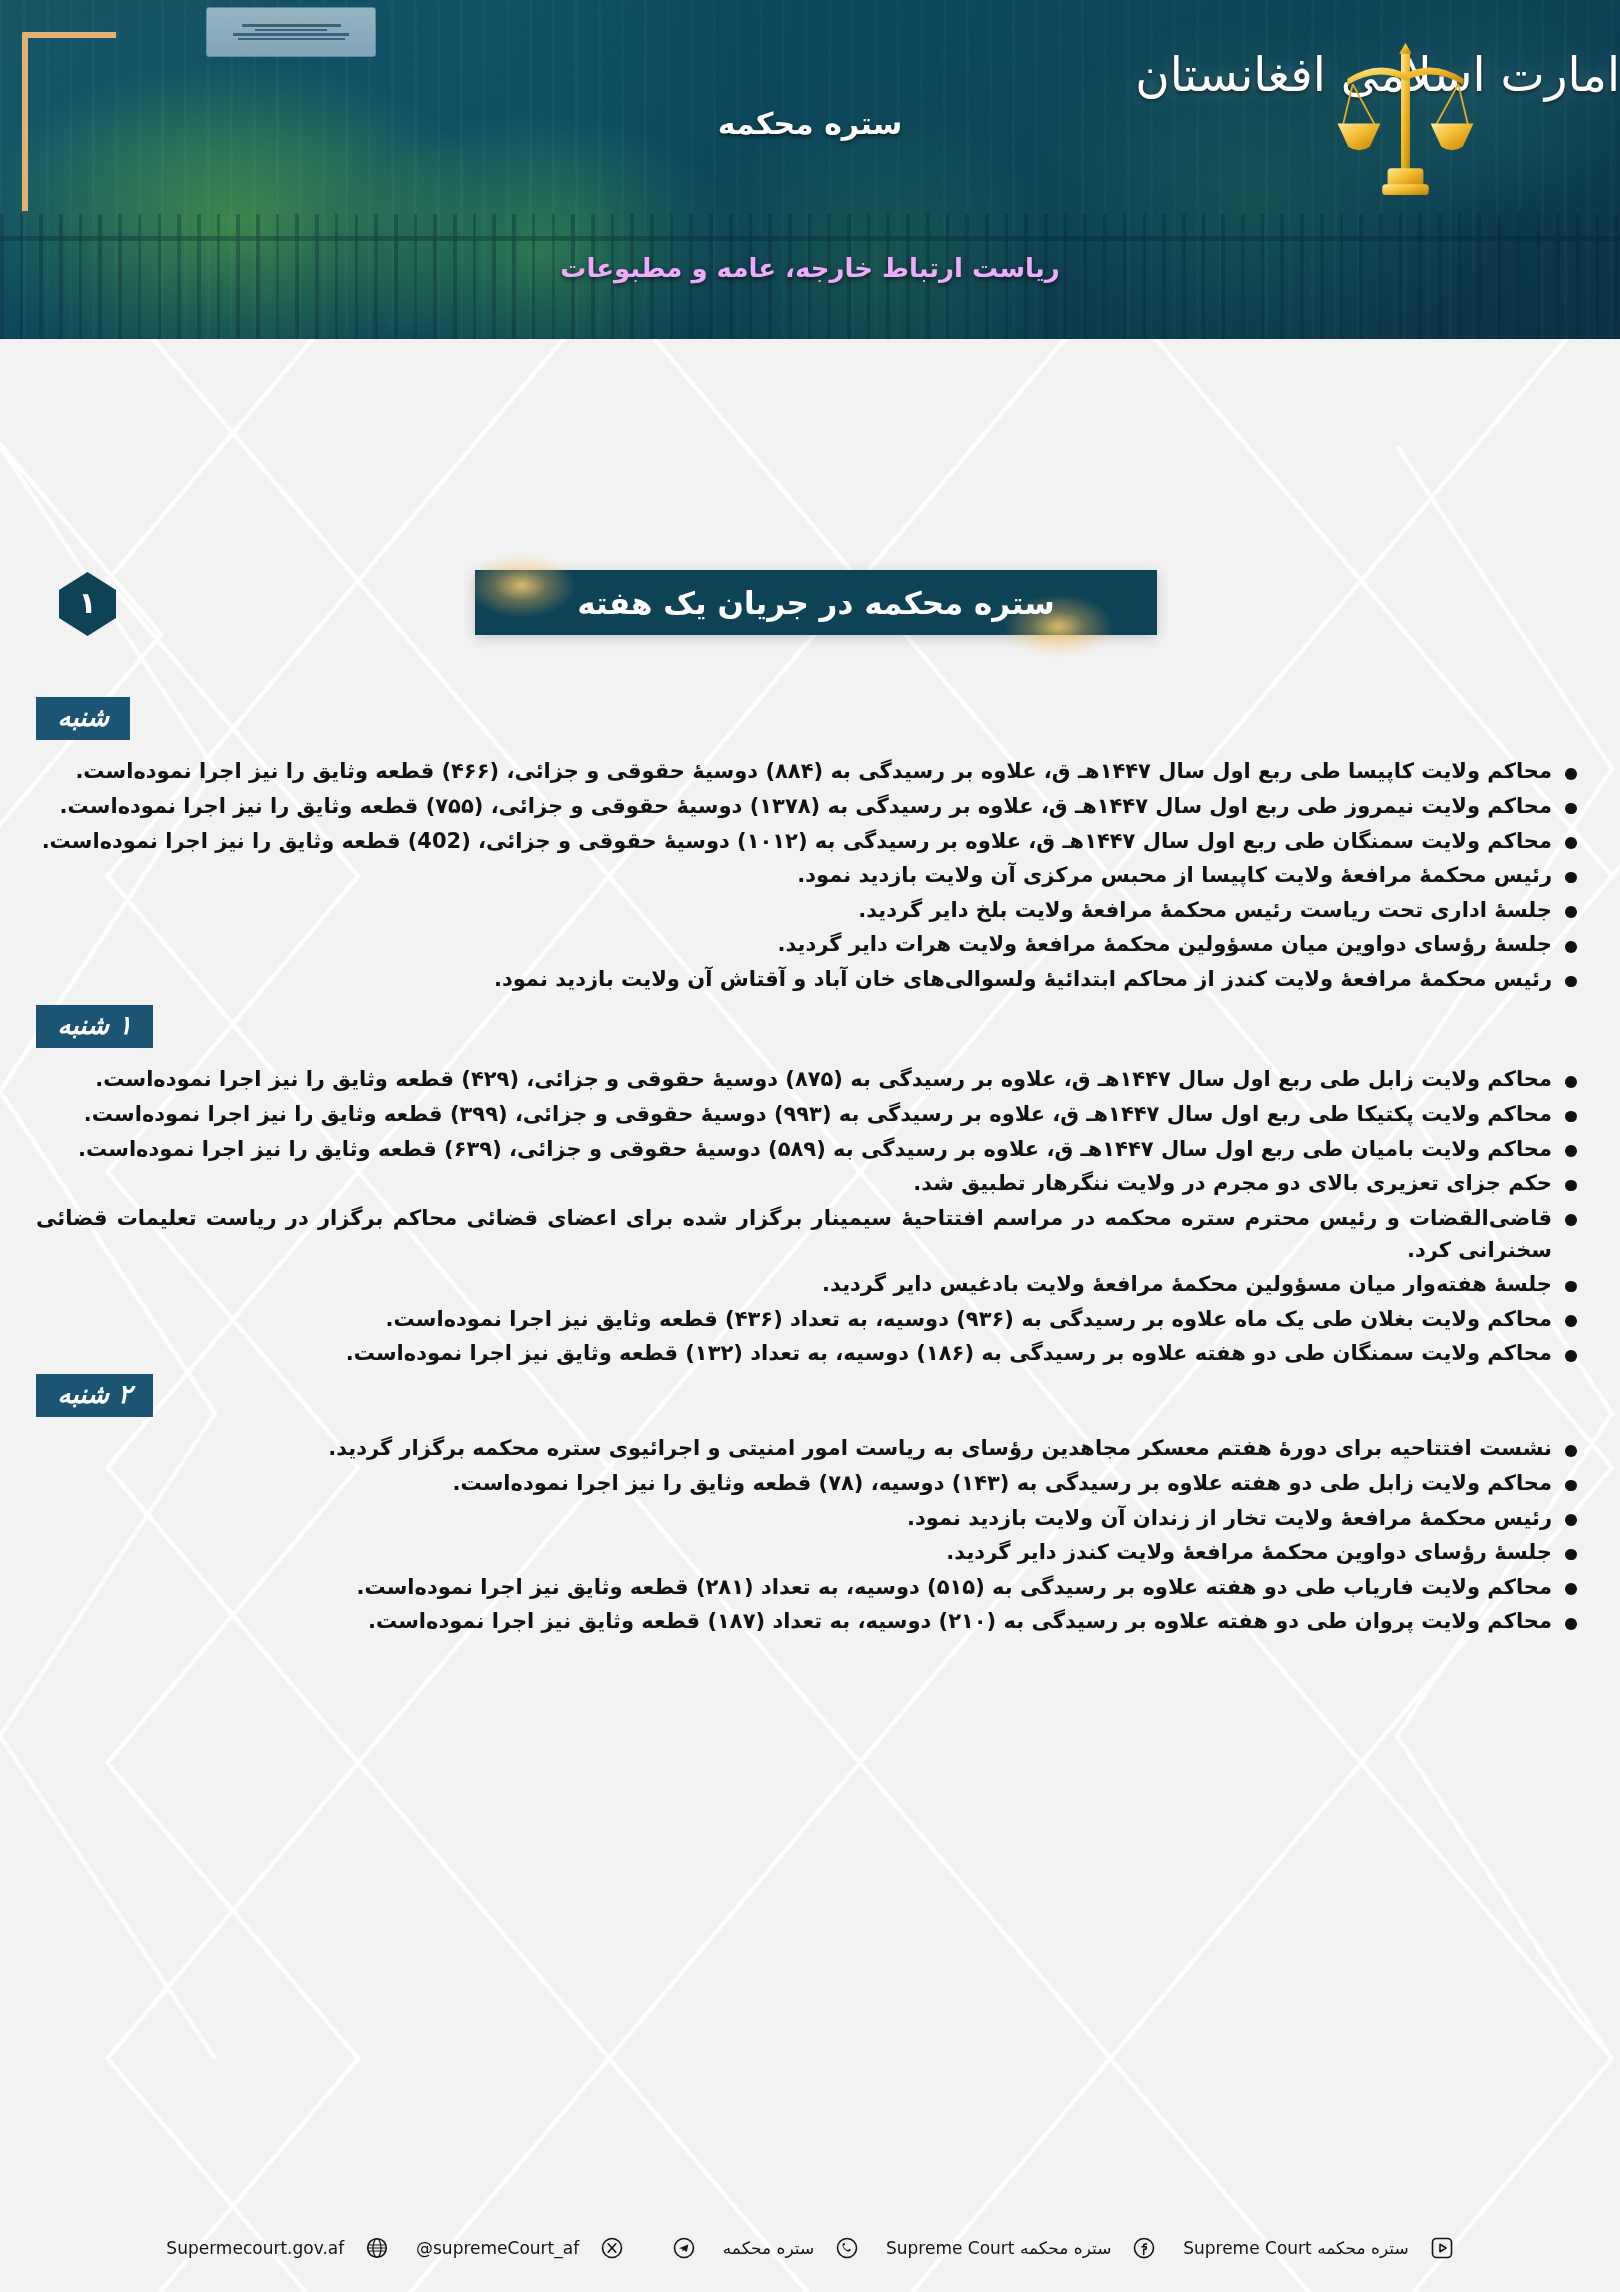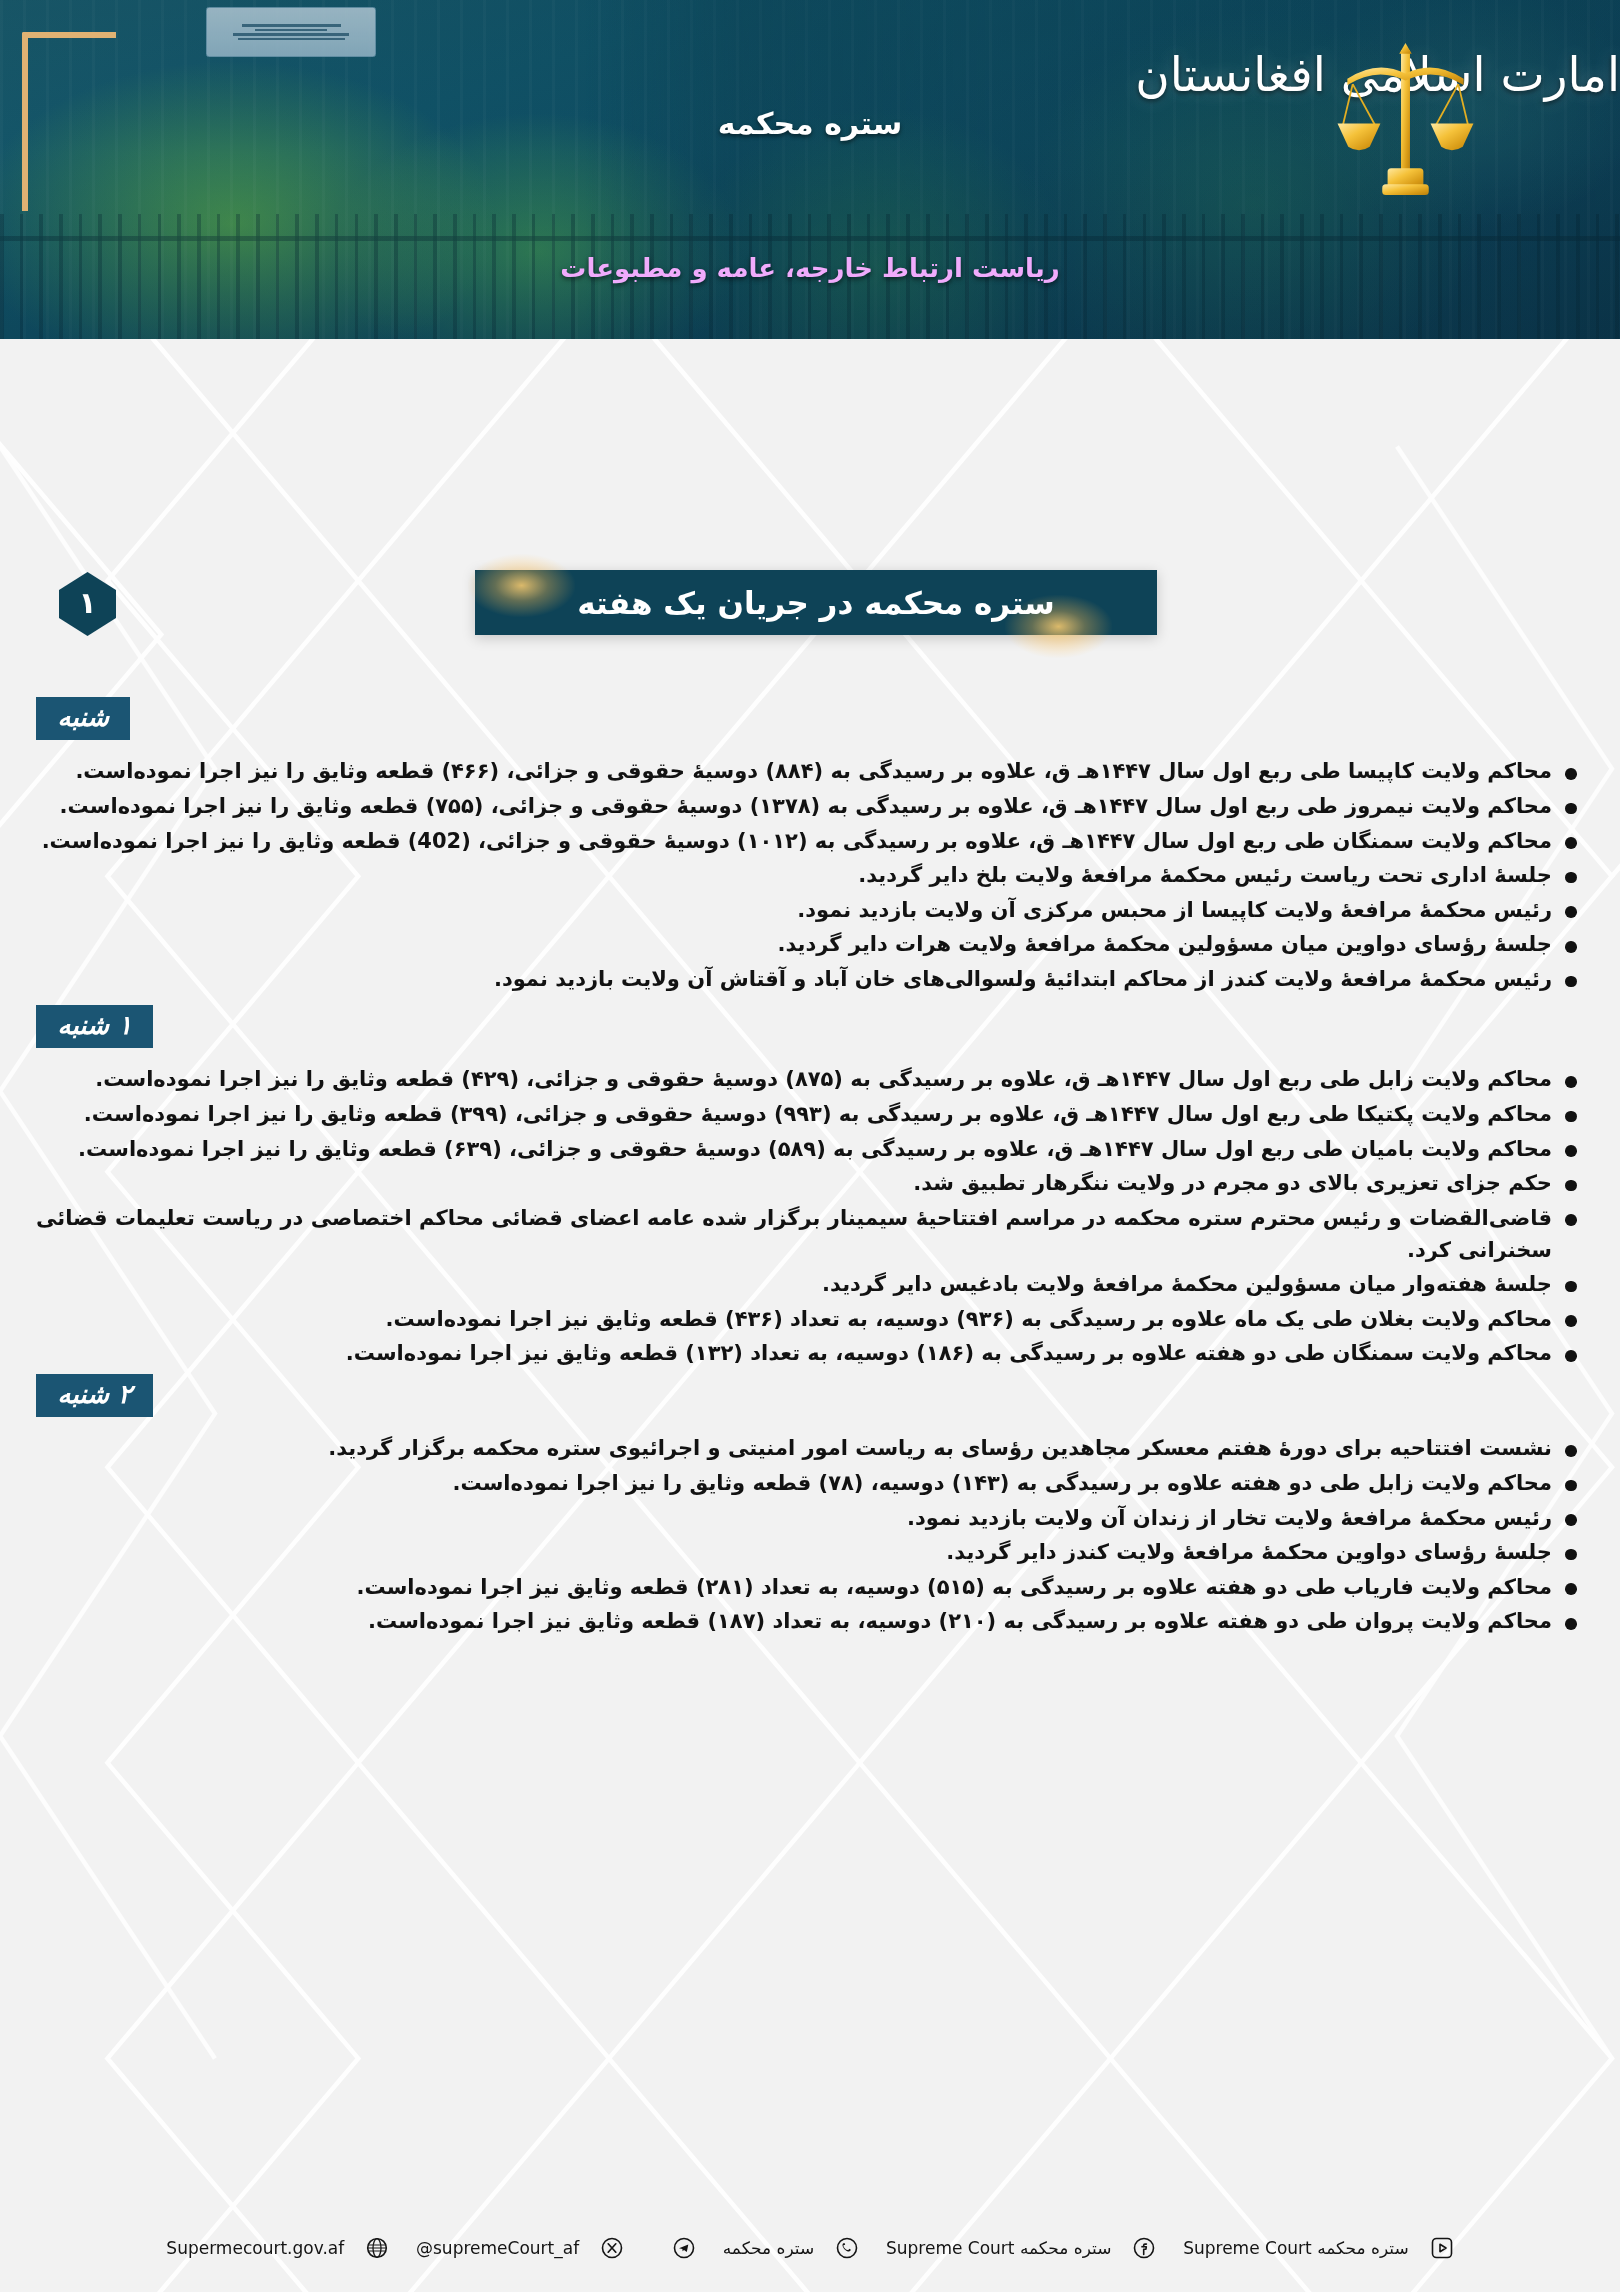--- a/index.html
+++ b/index.html
@@ -390,37 +390,37 @@
     <div class="content">
 
       <div class="day-block d1">
         <div class="day-header-row">
           <div class="day-header">شنبه</div>
         </div>
         <ul class="bullets">
           <li>محاکم ولایت کاپیسا طی ربع اول سال ۱۴۴۷هـ ق، علاوه بر رسیدگی به (۸۸۴) دوسیهٔ حقوقی و جزائی، (۴۶۶) قطعه وثایق را نیز اجرا نموده‌است.</li>
           <li>محاکم ولایت نیمروز طی ربع اول سال ۱۴۴۷هـ ق، علاوه بر رسیدگی به (۱۳۷۸) دوسیهٔ حقوقی و جزائی، (۷۵۵) قطعه وثایق را نیز اجرا نموده‌است.</li>
           <li>محاکم ولایت سمنگان طی ربع اول سال ۱۴۴۷هـ ق، علاوه بر رسیدگی به (۱۰۱۲) دوسیهٔ حقوقی و جزائی، (402) قطعه وثایق را نیز اجرا نموده‌است.</li>
+          <li>رئیس محکمهٔ مرافعهٔ ولایت کاپیسا از محبس مرکزی آن ولایت بازدید نمود.</li>
           <li>جلسهٔ اداری تحت ریاست رئیس محکمهٔ مرافعهٔ ولایت بلخ دایر گردید.</li>
-          <li>رئیس محکمهٔ مرافعهٔ ولایت کاپیسا از محبس مرکزی آن ولایت بازدید نمود.</li>
           <li>جلسهٔ رؤسای دواوین میان مسؤولین محکمهٔ مرافعهٔ ولایت هرات دایر گردید.</li>
           <li>رئیس محکمهٔ مرافعهٔ ولایت کندز از محاکم ابتدائیهٔ ولسوالی‌های خان آباد و آقتاش آن ولایت بازدید نمود.</li>
         </ul>
       </div>
 
       <div class="day-block">
         <div class="day-header-row">
           <div class="day-header">۱ شنبه</div>
         </div>
         <ul class="bullets">
           <li>محاکم ولایت زابل طی ربع اول سال ۱۴۴۷هـ ق، علاوه بر رسیدگی به (۸۷۵) دوسیهٔ حقوقی و جزائی، (۴۲۹) قطعه وثایق را نیز اجرا نموده‌است.</li>
           <li>محاکم ولایت پکتیکا طی ربع اول سال ۱۴۴۷هـ ق، علاوه بر رسیدگی به (۹۹۳) دوسیهٔ حقوقی و جزائی، (۳۹۹) قطعه وثایق را نیز اجرا نموده‌است.</li>
           <li>محاکم ولایت بامیان طی ربع اول سال ۱۴۴۷هـ ق، علاوه بر رسیدگی به (۵۸۹) دوسیهٔ حقوقی و جزائی، (۶۳۹) قطعه وثایق را نیز اجرا نموده‌است.</li>
           <li>حکم جزای تعزیری بالای دو مجرم در ولایت ننگرهار تطبیق شد.</li>
-          <li>قاضی‌القضات و رئیس محترم ستره محکمه در مراسم افتتاحیهٔ سیمینار برگزار شده عامه اعضای قضائی محاکم اختصاصی در ریاست تعلیمات قضائی سخنرانی کرد.</li>
+          <li>قاضی‌القضات و رئیس محترم ستره محکمه در مراسم افتتاحیهٔ سیمینار برگزار شده برای اعضای قضائی محاکم برگزار در ریاست تعلیمات قضائی سخنرانی کرد.</li>
           <li>جلسهٔ هفته‌وار میان مسؤولین محکمهٔ مرافعهٔ ولایت بادغیس دایر گردید.</li>
           <li>محاکم ولایت بغلان طی یک ماه علاوه بر رسیدگی به (۹۳۶) دوسیه، به تعداد (۴۳۶) قطعه وثایق نیز اجرا نموده‌است.</li>
           <li>محاکم ولایت سمنگان طی دو هفته علاوه بر رسیدگی به (۱۸۶) دوسیه، به تعداد (۱۳۲) قطعه وثایق نیز اجرا نموده‌است.</li>
         </ul>
       </div>
 
       <div class="day-block">
         <div class="day-header-row">
           <div class="day-header">۲ شنبه</div>
         </div>

